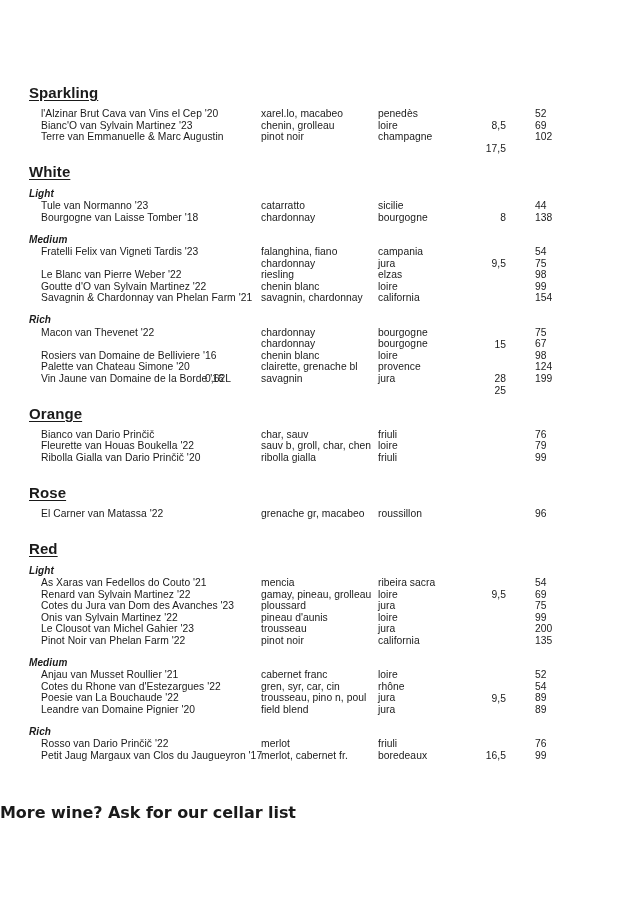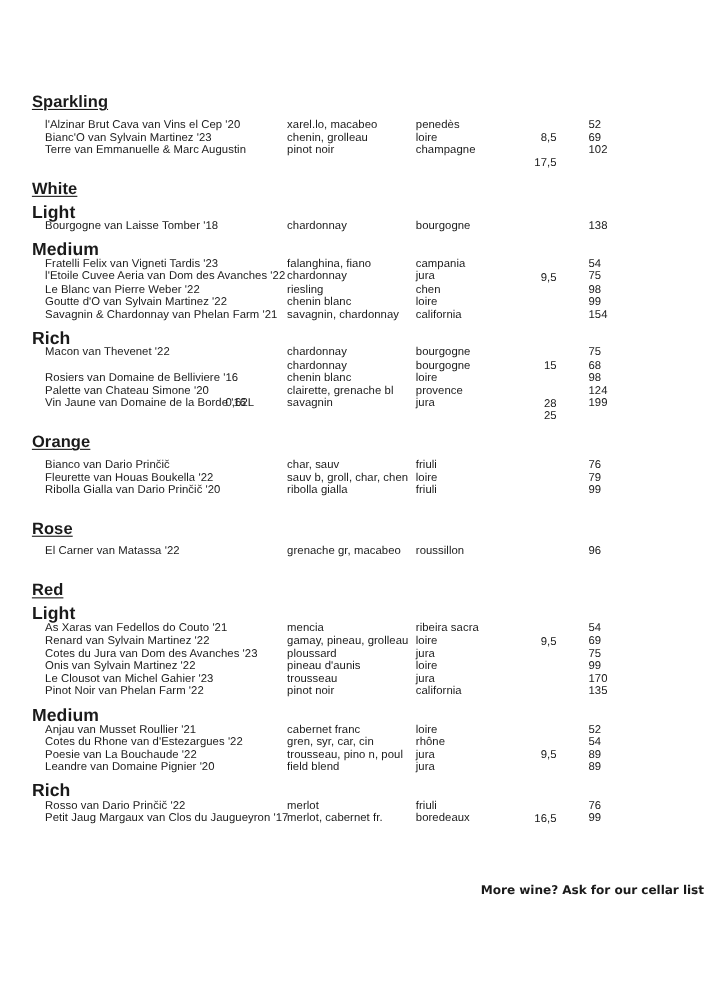--- a/index.html
+++ b/index.html
@@ -27,25 +27,26 @@
     font-weight: bold;
     text-decoration: underline;
     text-underline-offset: 2px;
     letter-spacing: 0.1px;
     line-height: 13px;
     margin: 0 0 9px 0;
     display: inline-block;
   }
   .section-title-wrap { display: block; }
   .sub-title {
-    font-size: 16px;
+    font-size: 10px;
     font-weight: bold;
     line-height: 13.2px;
     letter-spacing: 0.1px;
     margin: 0;
+    font-style: italic;
   }
   .rows { display: block; }
   .row {
     position: relative;
     height: 11.55px;
     line-height: 11.55px;
     font-size: 10.3px;
     letter-spacing: 0.05px;
     white-space: nowrap;
   }
@@ -83,22 +84,22 @@
     top: 0;
     text-align: left;
   }
   .gap-after-section { height: 20.5px; }
   .gap-between-subs { height: 9.5px; }
   .footer {
     position: absolute;
     left: 0;
     right: 0;
     top: 803px;
-    text-align: right;
-    font-size: 11px;
+    text-align: left;
+    font-size: 16px;
     font-weight: bold;
     font-family: "DejaVu Sans", sans-serif;
     letter-spacing: -0.05px;
   }
 </style>
 </head>
 <body>
 
 <div id="menu-root">
     <div class="section">
@@ -129,52 +130,59 @@
           <span class="c-bottle">102</span>
         </div>
       </div>
     </div>
     <div class="gap-after-section"></div>
     <div class="section">
       <div class="section-title-wrap"><span class="section-title">White</span></div>
       <div class="sub-title">Light</div>
       <div class="rows">
         <div class="row">
+          <span class="c-name">Tule van Normanno '23</span>
+          <span class="c-size"></span>
+          <span class="c-grape">catarratto</span>
+          <span class="c-region">sicilie</span>
+          <span class="c-glass">8</span>
+          <span class="c-bottle">44</span>
+        </div>
+        <div class="row">
           <span class="c-name">Bourgogne van Laisse Tomber '18</span>
           <span class="c-size"></span>
           <span class="c-grape">chardonnay</span>
           <span class="c-region">bourgogne</span>
           <span class="c-glass"></span>
           <span class="c-bottle">138</span>
         </div>
       </div>
       <div class="gap-between-subs"></div>
       <div class="sub-title">Medium</div>
       <div class="rows">
         <div class="row">
           <span class="c-name">Fratelli Felix van Vigneti Tardis '23</span>
           <span class="c-size"></span>
           <span class="c-grape">falanghina, fiano</span>
           <span class="c-region">campania</span>
           <span class="c-glass">9,5</span>
           <span class="c-bottle">54</span>
         </div>
         <div class="row">
-          <span class="c-name">l'Etoile Cuvee Aeria van Dom des Avanches '22</span>
           <span class="c-size"></span>
           <span class="c-grape">chardonnay</span>
           <span class="c-region">jura</span>
           <span class="c-glass"></span>
           <span class="c-bottle">75</span>
         </div>
         <div class="row">
           <span class="c-name">Le Blanc van Pierre Weber '22</span>
           <span class="c-size"></span>
           <span class="c-grape">riesling</span>
-          <span class="c-region">chen</span>
+          <span class="c-region">elzas</span>
           <span class="c-glass"></span>
           <span class="c-bottle">98</span>
         </div>
         <div class="row">
           <span class="c-name">Goutte d'O van Sylvain Martinez '22</span>
           <span class="c-size"></span>
           <span class="c-grape">chenin blanc</span>
           <span class="c-region">loire</span>
           <span class="c-glass"></span>
           <span class="c-bottle">99</span>
@@ -197,21 +205,21 @@
           <span class="c-grape">chardonnay</span>
           <span class="c-region">bourgogne</span>
           <span class="c-glass">15</span>
           <span class="c-bottle">75</span>
         </div>
         <div class="row">
           <span class="c-size"></span>
           <span class="c-grape">chardonnay</span>
           <span class="c-region">bourgogne</span>
           <span class="c-glass"></span>
-          <span class="c-bottle">68</span>
+          <span class="c-bottle">67</span>
         </div>
         <div class="row">
           <span class="c-name">Rosiers van Domaine de Belliviere '16</span>
           <span class="c-size"></span>
           <span class="c-grape">chenin blanc</span>
           <span class="c-region">loire</span>
           <span class="c-glass"></span>
           <span class="c-bottle">98</span>
         </div>
         <div class="row">
@@ -312,21 +320,21 @@
           <span class="c-region">loire</span>
           <span class="c-glass"></span>
           <span class="c-bottle">99</span>
         </div>
         <div class="row">
           <span class="c-name">Le Clousot van Michel Gahier '23</span>
           <span class="c-size"></span>
           <span class="c-grape">trousseau</span>
           <span class="c-region">jura</span>
           <span class="c-glass"></span>
-          <span class="c-bottle">170</span>
+          <span class="c-bottle">200</span>
         </div>
         <div class="row">
           <span class="c-name">Pinot Noir van Phelan Farm '22</span>
           <span class="c-size"></span>
           <span class="c-grape">pinot noir</span>
           <span class="c-region">california</span>
           <span class="c-glass"></span>
           <span class="c-bottle">135</span>
         </div>
       </div>

